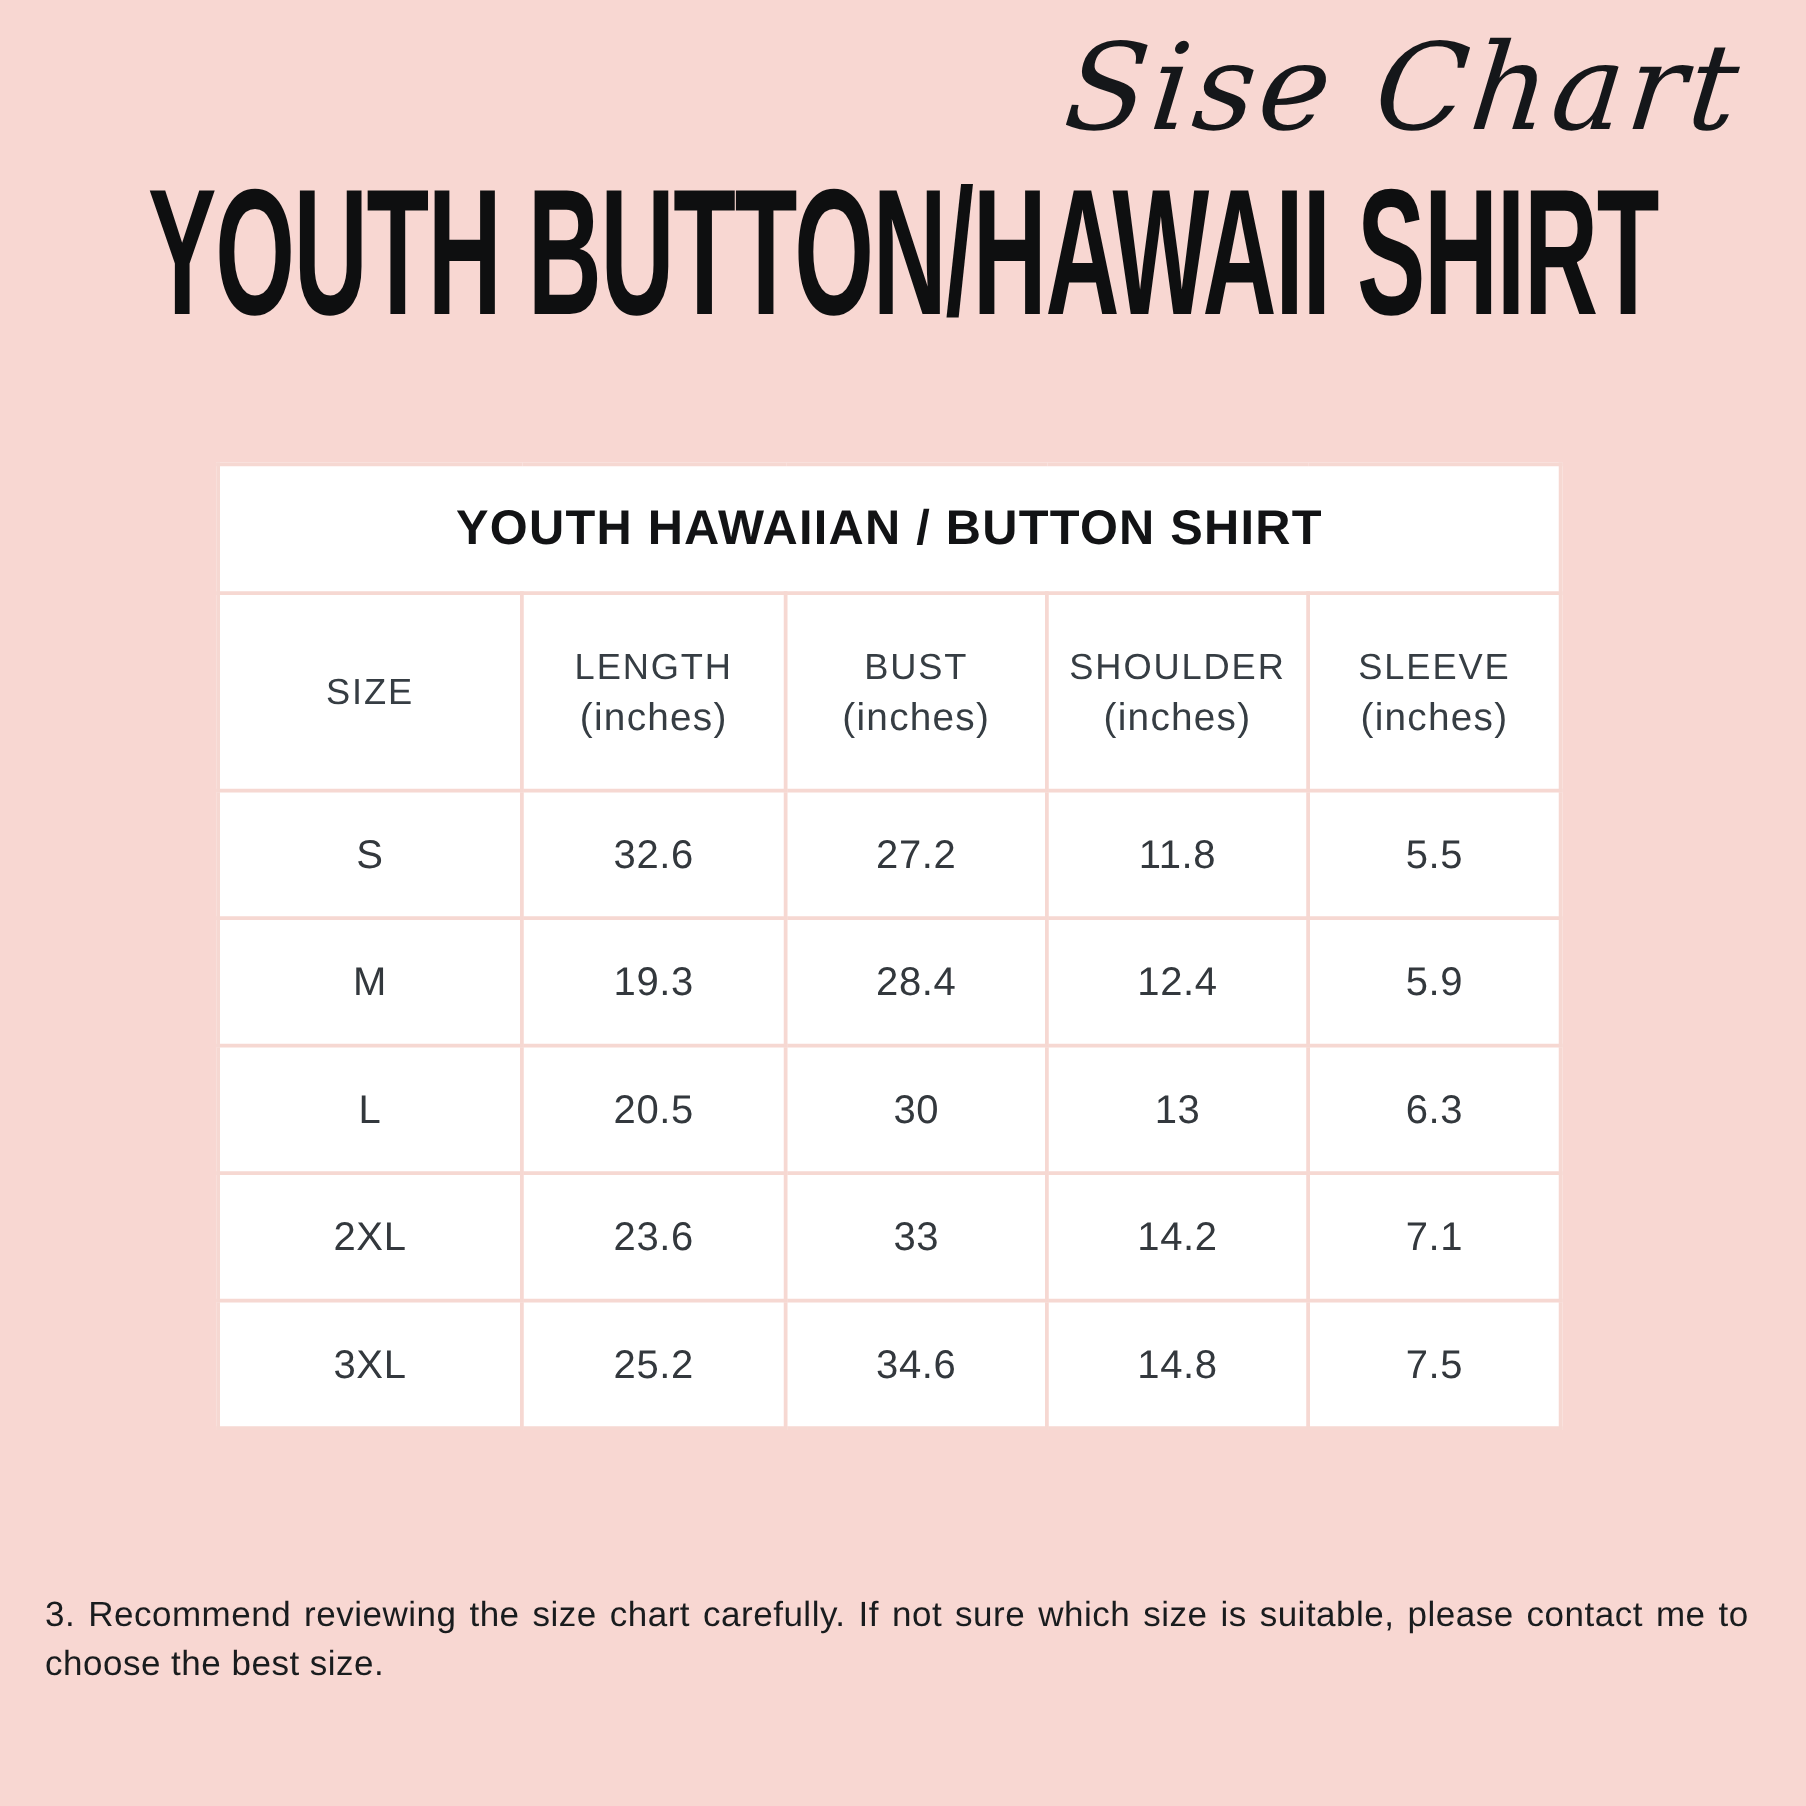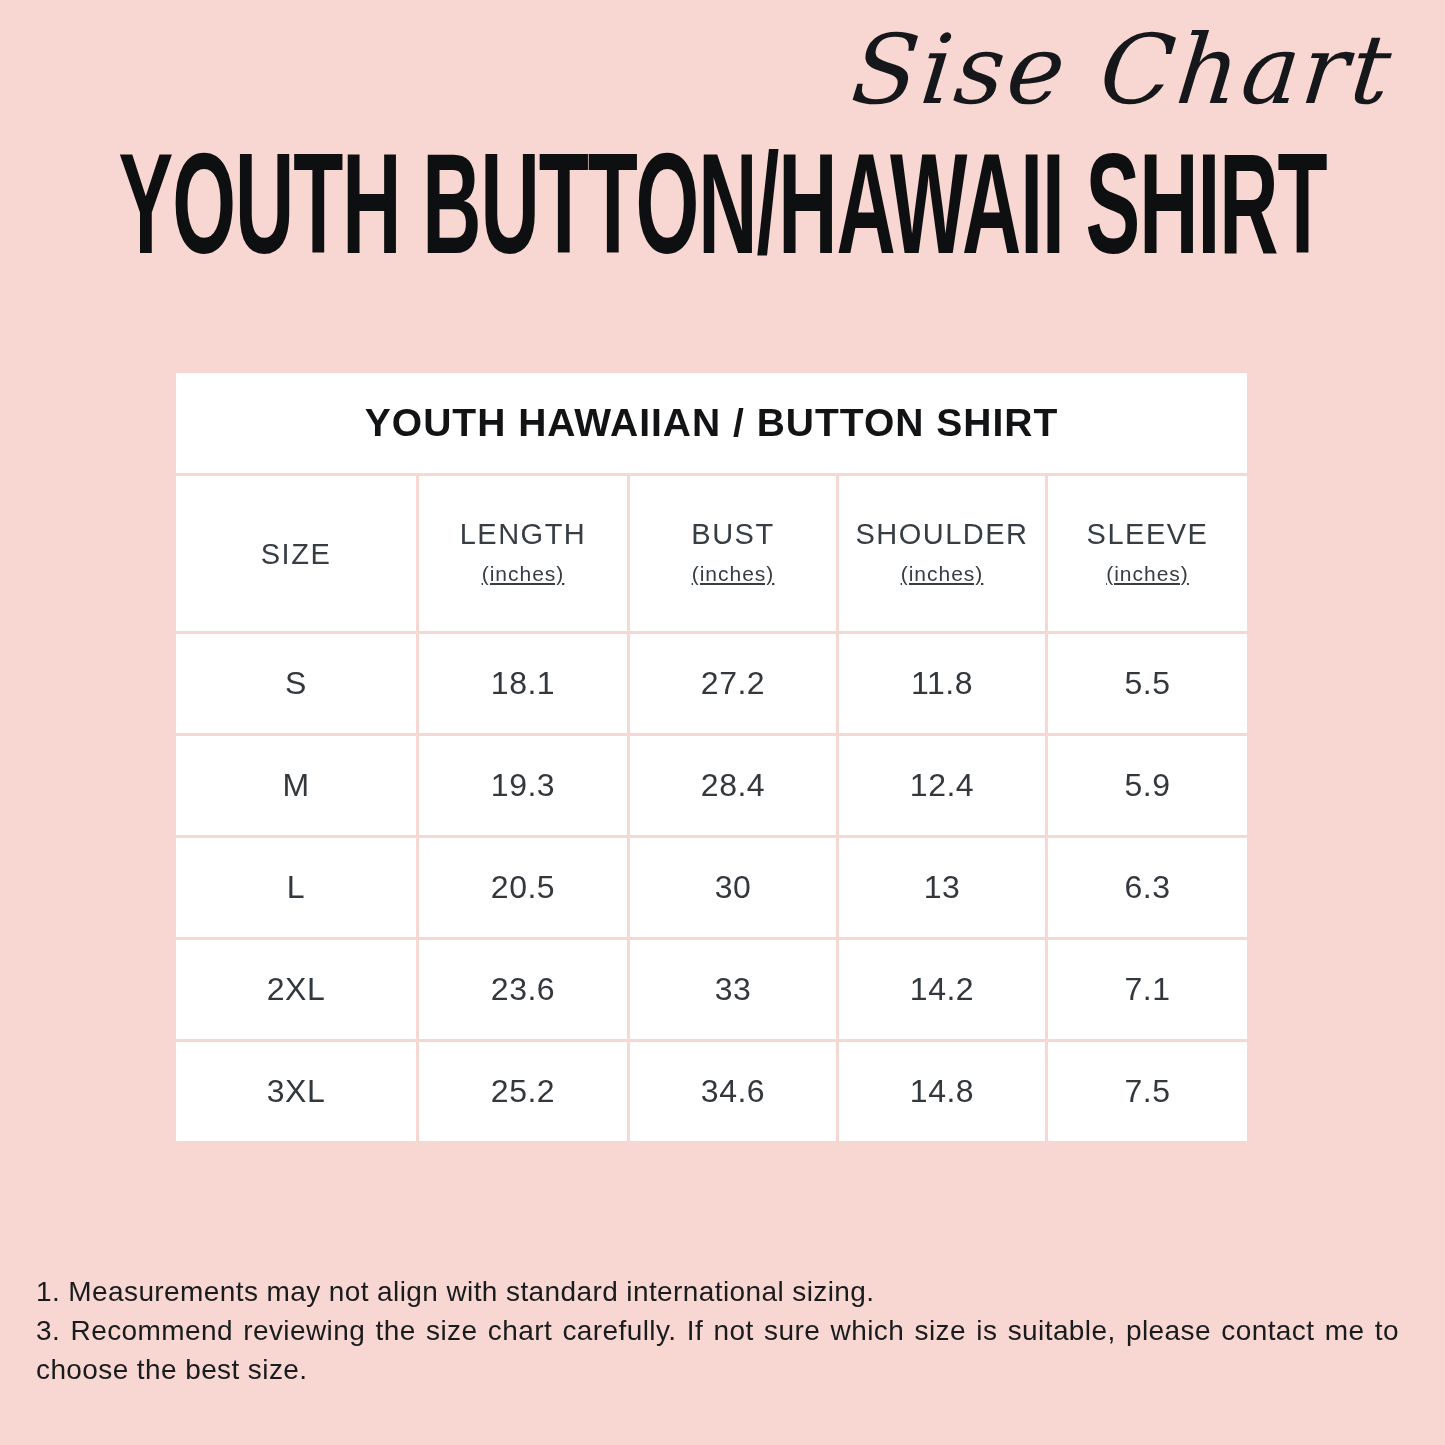--- a/index.html
+++ b/index.html
@@ -71,21 +71,21 @@
     color: #121315;
   }
   tr.header-row th {
     height: 155px;
     font-weight: 400;
     font-size: 29px;
     line-height: 40px;
     letter-spacing: 1.5px;
     color: #363d43;
   }
-  tr.header-row .col-sub { display: block; font-size: 21px; letter-spacing: 1px; text-decoration: underline; }
+  tr.header-row .col-sub { display: block; font-size: 31px; letter-spacing: 1px; }
   tr.header-row .col-label { display: block; }
   tr.data-row td {
     height: 99px;
     font-size: 32px;
     letter-spacing: 0.5px;
   }
 
   
   .notes {
     position: absolute;
@@ -138,21 +138,21 @@
       </th>
       <th>
         <span class="col-label">SLEEVE</span>
         <span class="col-sub">(inches)</span>
       </th>
     </tr>
   </thead>
   <tbody>
     <tr class="data-row">
       <td>S</td>
-      <td>18.1</td>
+      <td>32.6</td>
       <td>27.2</td>
       <td>11.8</td>
       <td>5.5</td>
     </tr>
     <tr class="data-row">
       <td>M</td>
       <td>19.3</td>
       <td>28.4</td>
       <td>12.4</td>
       <td>5.9</td>
@@ -175,15 +175,14 @@
       <td>3XL</td>
       <td>25.2</td>
       <td>34.6</td>
       <td>14.8</td>
       <td>7.5</td>
     </tr>
   </tbody>
 </table>
 
 <div class="notes">
-  <p>1. Measurements may not align with standard international sizing.</p>
   <p class="justify">3. Recommend reviewing the size chart carefully. If not sure which size is suitable, please contact me to choose the best size.</p>
 </div>
 
 </body></html>

